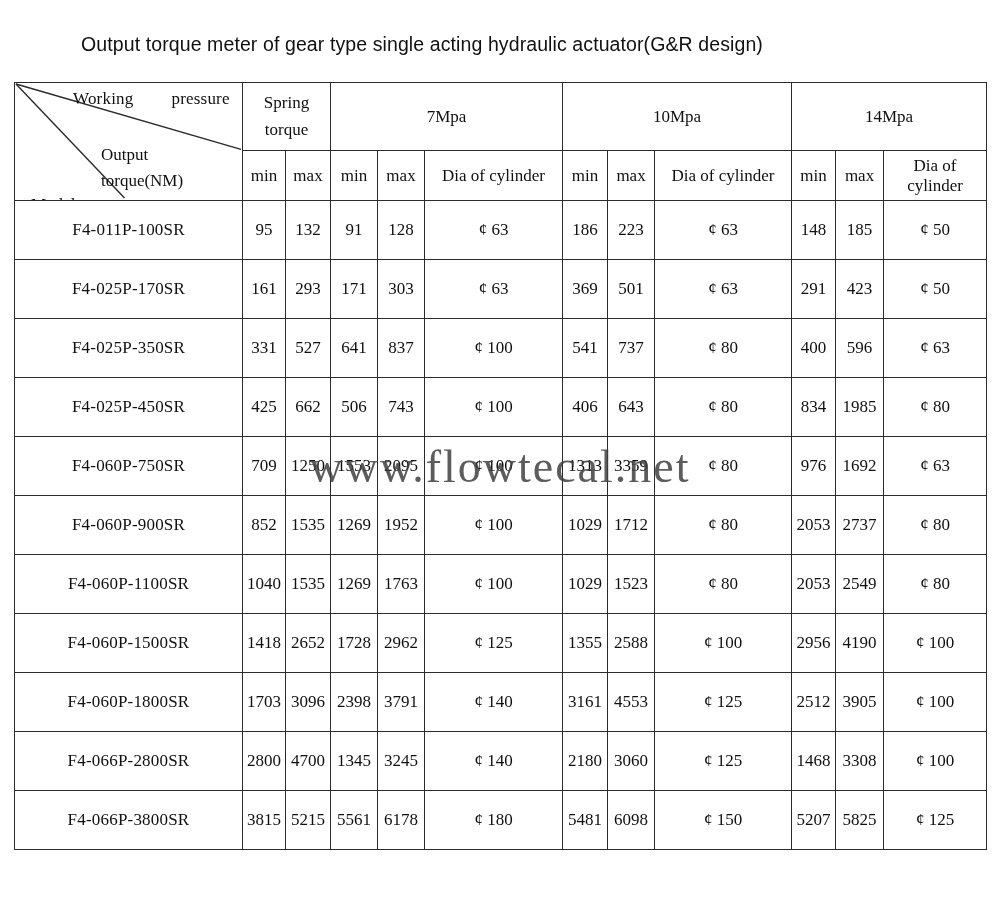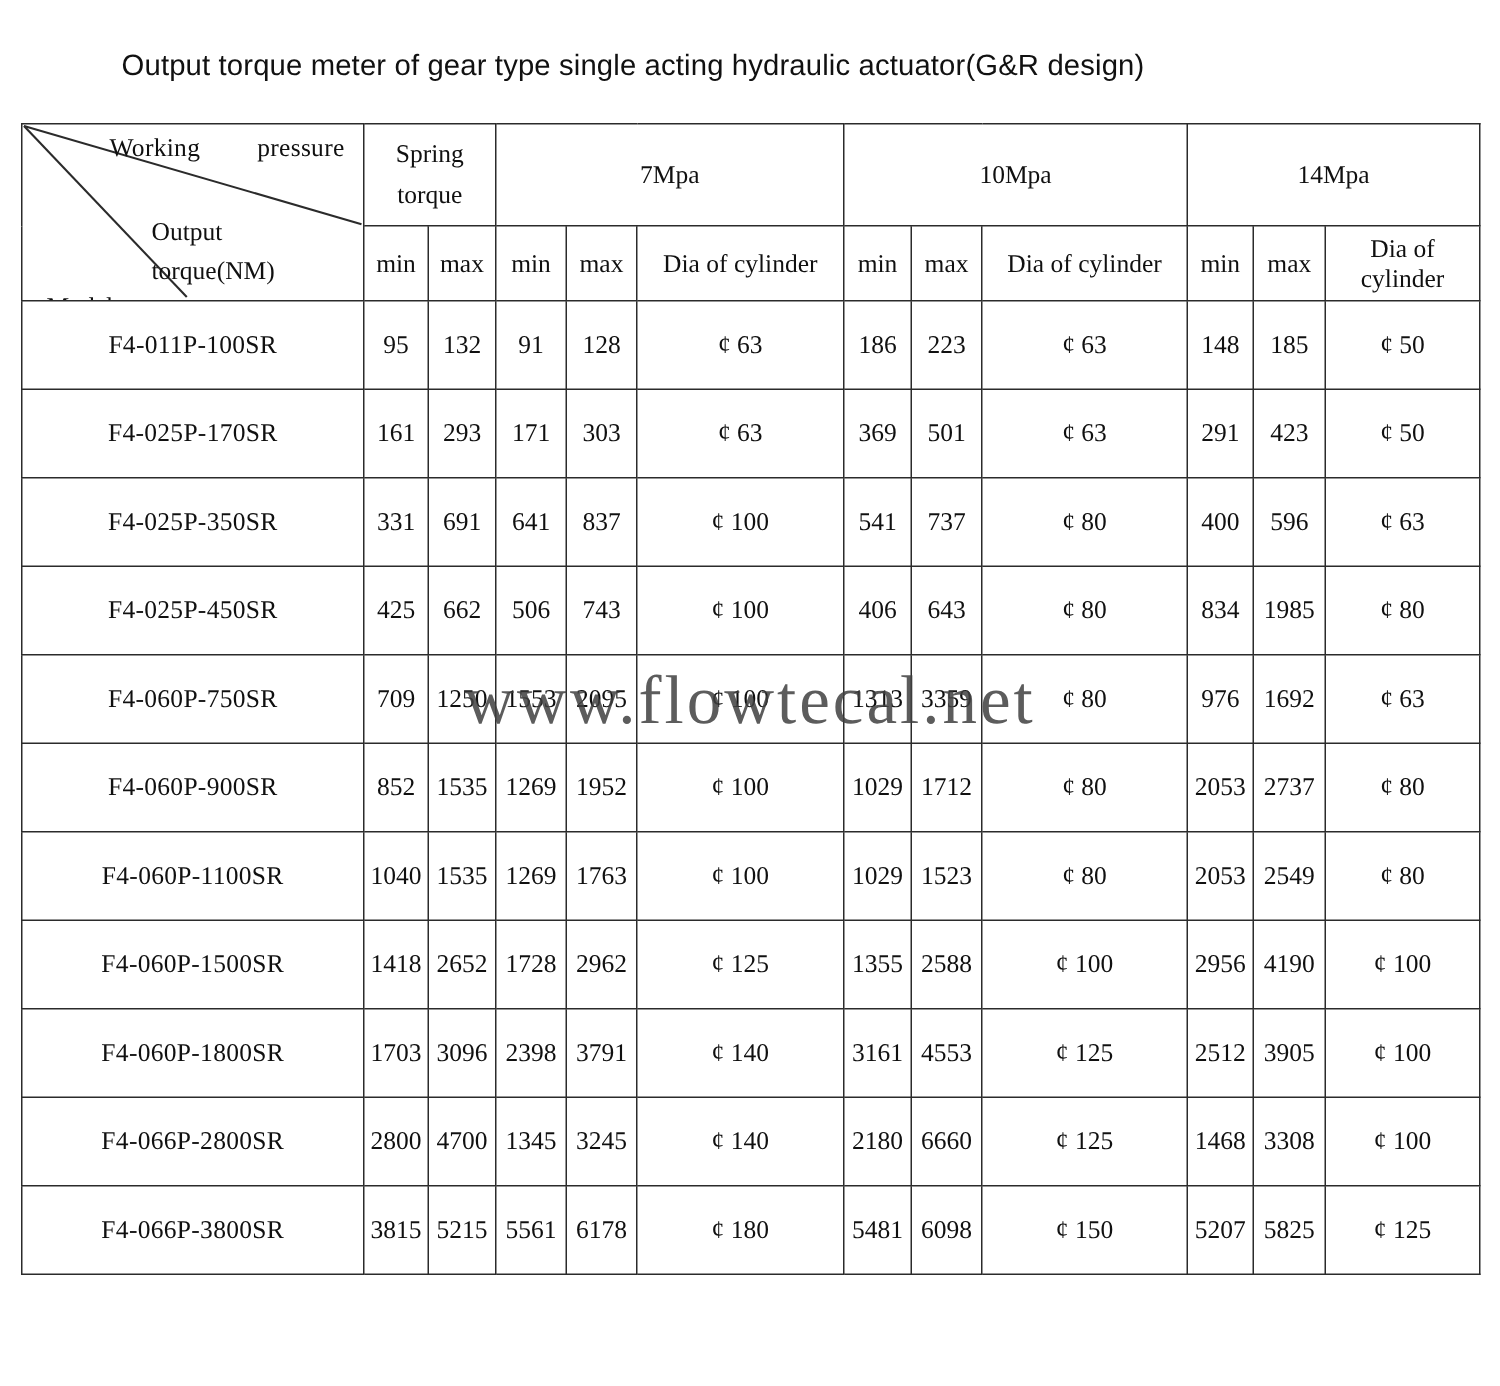--- a/index.html
+++ b/index.html
@@ -206,21 +206,21 @@
             <td class="num">369</td>
             <td class="num">501</td>
             <td class="dia">¢ 63</td>
             <td class="num">291</td>
             <td class="num">423</td>
             <td class="dia">¢ 50</td>
           </tr>
           <tr>
             <td class="model">F4-025P-350SR</td>
             <td class="num">331</td>
-            <td class="num">691</td>
+            <td class="num">527</td>
             <td class="num">641</td>
             <td class="num">837</td>
             <td class="dia">¢ 100</td>
             <td class="num">541</td>
             <td class="num">737</td>
             <td class="dia">¢ 80</td>
             <td class="num">400</td>
             <td class="num">596</td>
             <td class="dia">¢ 63</td>
           </tr>
@@ -309,21 +309,21 @@
             <td class="dia">¢ 100</td>
           </tr>
           <tr>
             <td class="model">F4-066P-2800SR</td>
             <td class="num">2800</td>
             <td class="num">4700</td>
             <td class="num">1345</td>
             <td class="num">3245</td>
             <td class="dia">¢ 140</td>
             <td class="num">2180</td>
-            <td class="num">6660</td>
+            <td class="num">3060</td>
             <td class="dia">¢ 125</td>
             <td class="num">1468</td>
             <td class="num">3308</td>
             <td class="dia">¢ 100</td>
           </tr>
           <tr>
             <td class="model">F4-066P-3800SR</td>
             <td class="num">3815</td>
             <td class="num">5215</td>
             <td class="num">5561</td>

